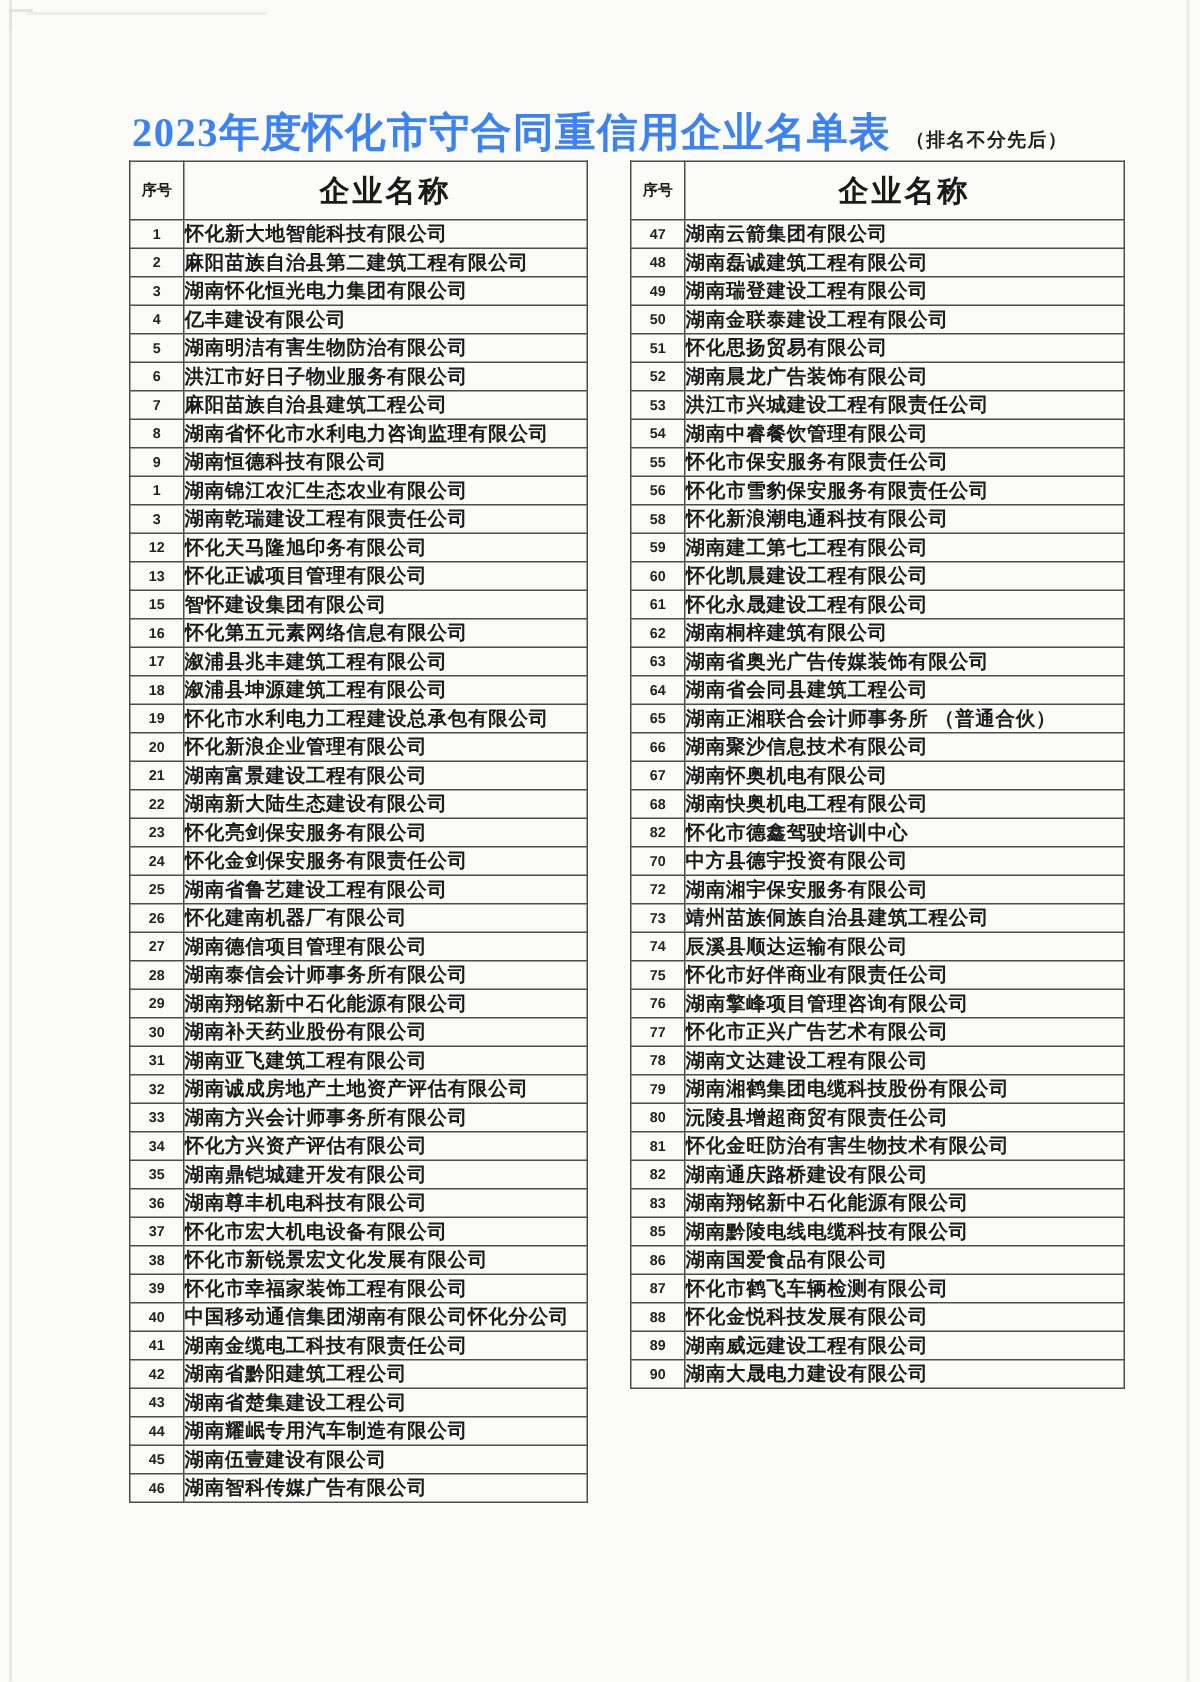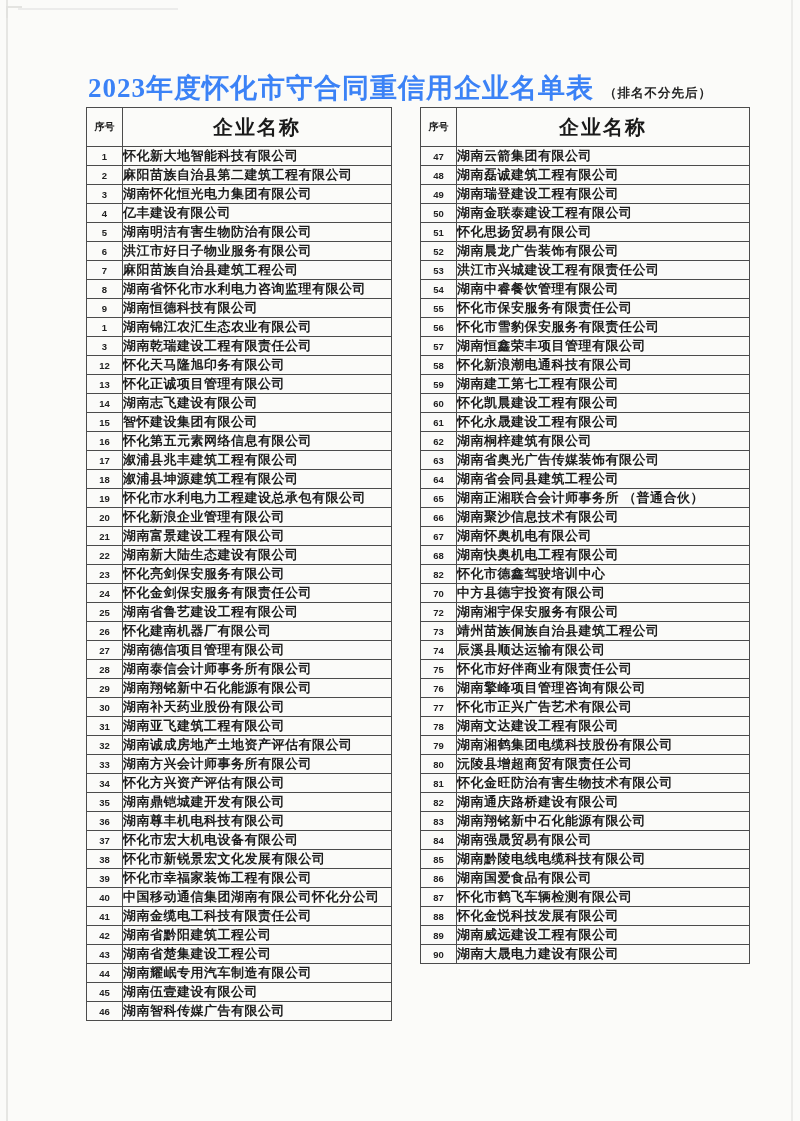--- a/index.html
+++ b/index.html
@@ -197,24 +197,20 @@
         </tr>
         <tr>
           <td class="no">12</td>
           <td class="name">怀化天马隆旭印务有限公司</td>
         </tr>
         <tr>
           <td class="no">13</td>
           <td class="name">怀化正诚项目管理有限公司</td>
         </tr>
         <tr>
-          <td class="no">14</td>
-          <td class="name">湖南志飞建设有限公司</td>
-        </tr>
-        <tr>
           <td class="no">15</td>
           <td class="name">智怀建设集团有限公司</td>
         </tr>
         <tr>
           <td class="no">16</td>
           <td class="name">怀化第五元素网络信息有限公司</td>
         </tr>
         <tr>
           <td class="no">17</td>
           <td class="name">溆浦县兆丰建筑工程有限公司</td>
@@ -384,24 +380,20 @@
         </tr>
         <tr>
           <td class="no">55</td>
           <td class="name">怀化市保安服务有限责任公司</td>
         </tr>
         <tr>
           <td class="no">56</td>
           <td class="name">怀化市雪豹保安服务有限责任公司</td>
         </tr>
         <tr>
-          <td class="no">57</td>
-          <td class="name">湖南恒鑫荣丰项目管理有限公司</td>
-        </tr>
-        <tr>
           <td class="no">58</td>
           <td class="name">怀化新浪潮电通科技有限公司</td>
         </tr>
         <tr>
           <td class="no">59</td>
           <td class="name">湖南建工第七工程有限公司</td>
         </tr>
         <tr>
           <td class="no">60</td>
           <td class="name">怀化凯晨建设工程有限公司</td>
@@ -488,24 +480,20 @@
         </tr>
         <tr>
           <td class="no">82</td>
           <td class="name">湖南通庆路桥建设有限公司</td>
         </tr>
         <tr>
           <td class="no">83</td>
           <td class="name">湖南翔铭新中石化能源有限公司</td>
         </tr>
         <tr>
-          <td class="no">84</td>
-          <td class="name">湖南强晟贸易有限公司</td>
-        </tr>
-        <tr>
           <td class="no">85</td>
           <td class="name">湖南黔陵电线电缆科技有限公司</td>
         </tr>
         <tr>
           <td class="no">86</td>
           <td class="name">湖南国爱食品有限公司</td>
         </tr>
         <tr>
           <td class="no">87</td>
           <td class="name">怀化市鹤飞车辆检测有限公司</td>

